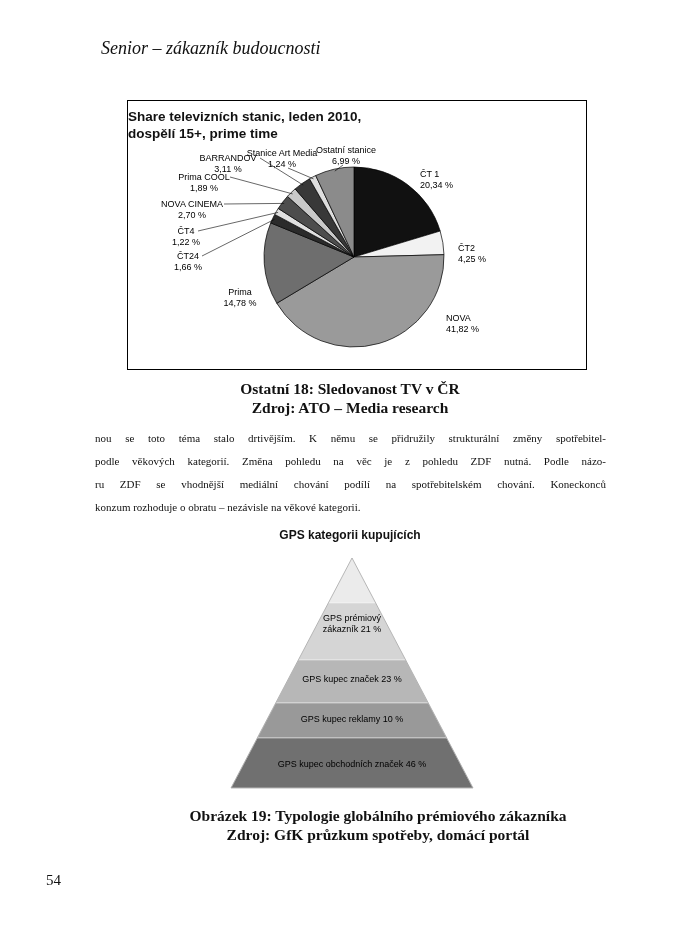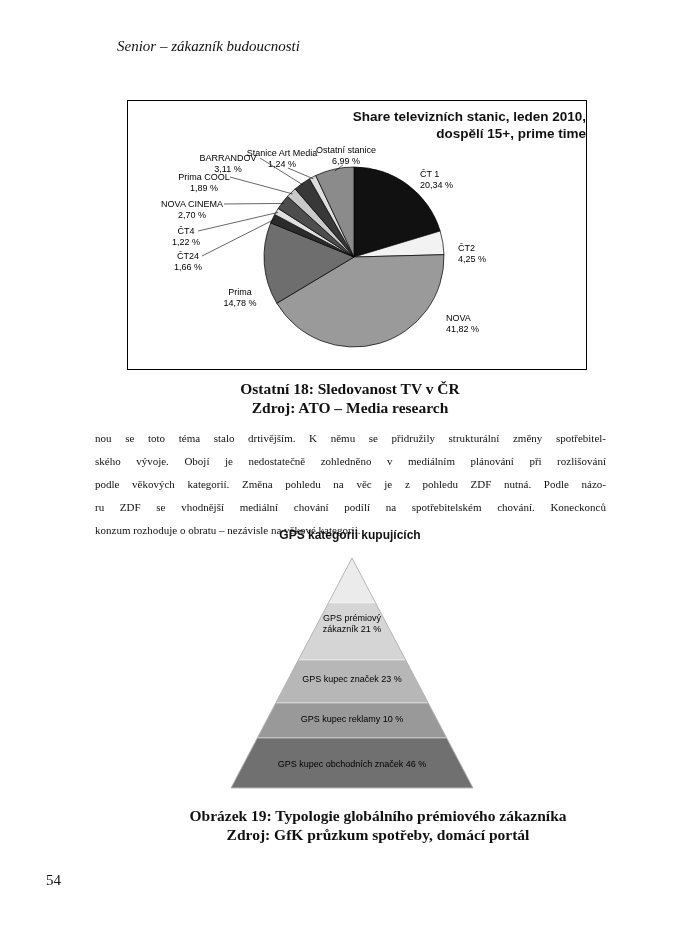--- a/index.html
+++ b/index.html
@@ -7,41 +7,41 @@
     position: relative;
     width: 700px;
     height: 942px;
     background: #ffffff;
     font-family: "Liberation Serif", serif;
     color: #111111;
     overflow: hidden;
   }
   .running-header {
     position: absolute;
-    left: 117px;
+    left: 101px;
     top: 38px;
     font-style: italic;
-    font-size: 15px;
+    font-size: 18px;
     text-align: right;
   }
   .chart-box {
     position: absolute;
     left: 127px;
     top: 100px;
     width: 458px;
     height: 268px;
     border: 1px solid #000000;
     background: #ffffff;
   }
   .chart-title {
     position: absolute;
     top: 7px;
     left: 0;
     right: 0;
-    text-align: right;
+    text-align: left;
     font-family: "Liberation Sans", sans-serif;
     font-weight: bold;
     font-size: 13.5px;
     line-height: 17px;
     z-index: 2;
   }
   #pie-svg { position: absolute; left: 0; top: 0; z-index: 1; }
   .pie-label {
     font-family: "Liberation Sans", sans-serif;
     font-size: 9px;
@@ -150,21 +150,20 @@
       </svg>
   </div>
 
   <div class="caption caption-18">
     <div>Ostatní 18: Sledovanost TV v ČR</div>
     <div>Zdroj: ATO – Media research</div>
   </div>
 
   <div class="body-text" id="body-text">
       <div class="body-line">nou se toto téma stalo drtivějším. K němu se přidružily strukturální změny spotřebitel-</div>
-      <div class="body-line">ského vývoje. Obojí je nedostatečně zohledněno v mediálním plánování při rozlišování</div>
       <div class="body-line">podle věkových kategorií. Změna pohledu na věc je z pohledu ZDF nutná. Podle názo-</div>
       <div class="body-line">ru ZDF se vhodnější mediální chování podílí na spotřebitelském chování. Koneckonců</div>
       <div class="body-line last">konzum rozhoduje o obratu – nezávisle na věkové kategorii.</div>
     </div>
 
   <div class="pyramid-wrap">
     <div class="pyramid-title">GPS kategorii kupujících</div>
     <svg id="pyramid-svg" width="460" height="252" viewBox="0 0 460 252">
         <polygon points="232.0,10 232.0,10 255.7,55 208.3,55" fill="#ebebeb" stroke="#f6f6f6" stroke-width="0.5"></polygon>
         <polygon points="208.3,55 255.7,55 285.7,112 178.3,112" fill="#d5d5d5" stroke="#f6f6f6" stroke-width="0.5"></polygon>

